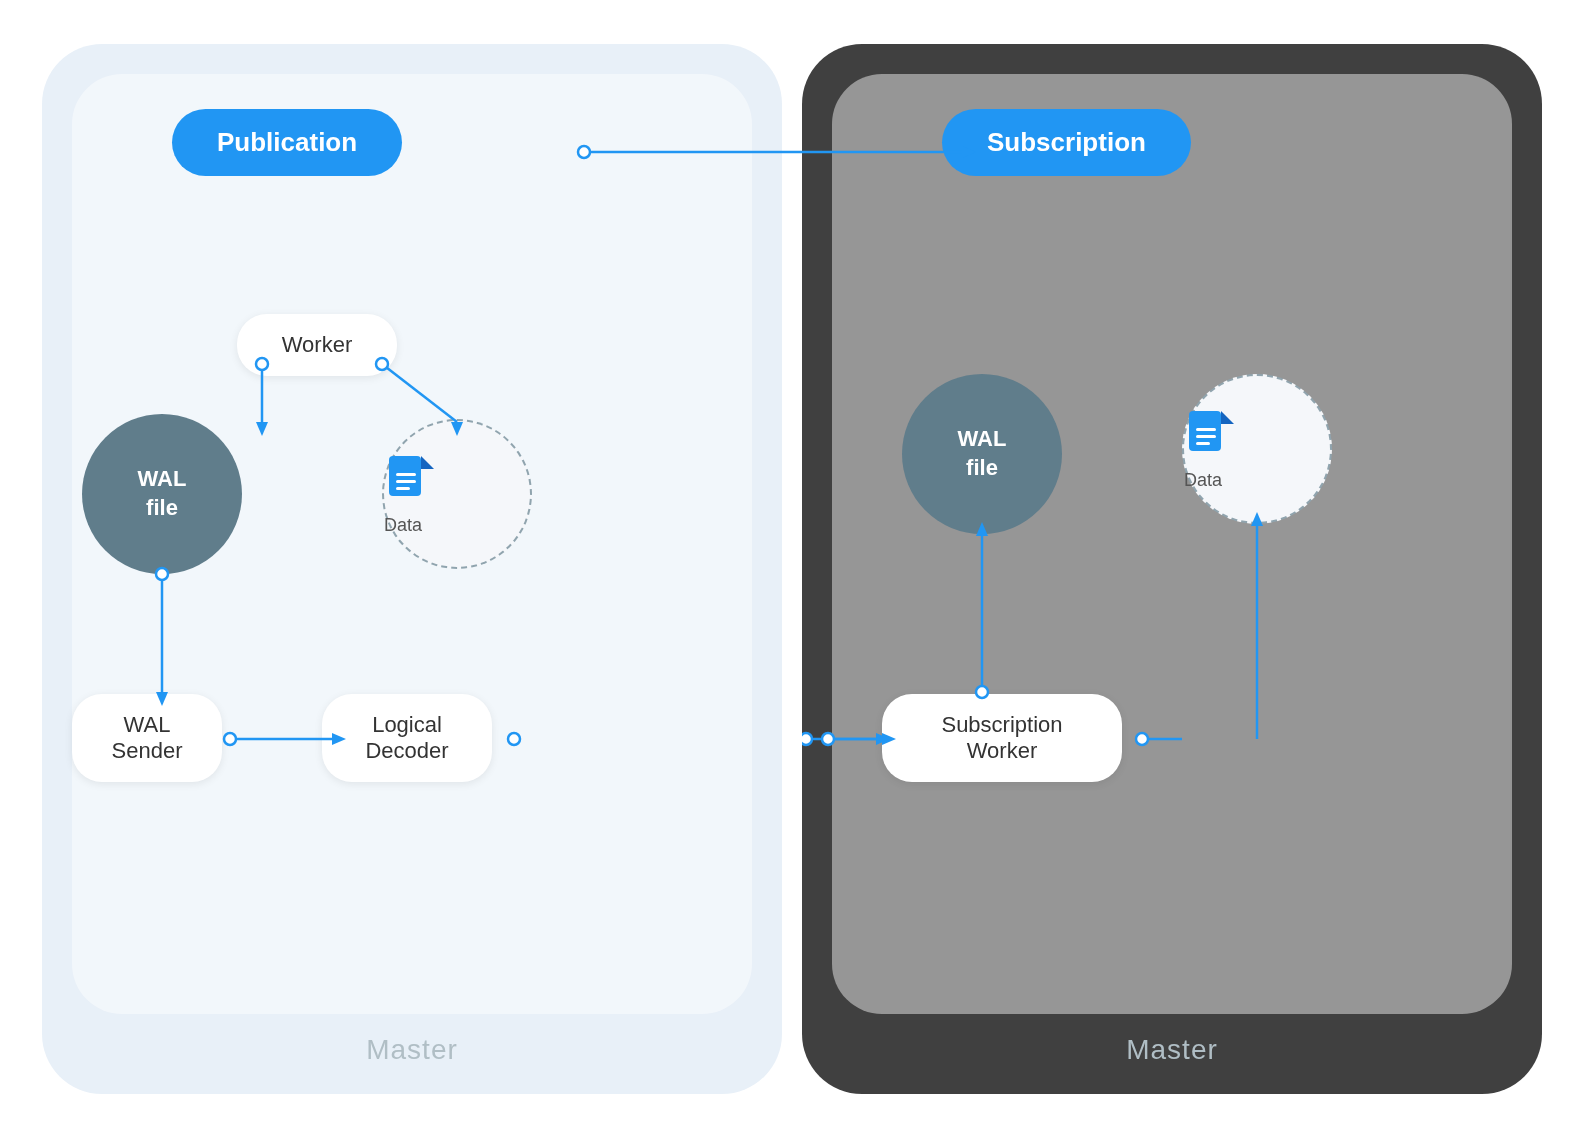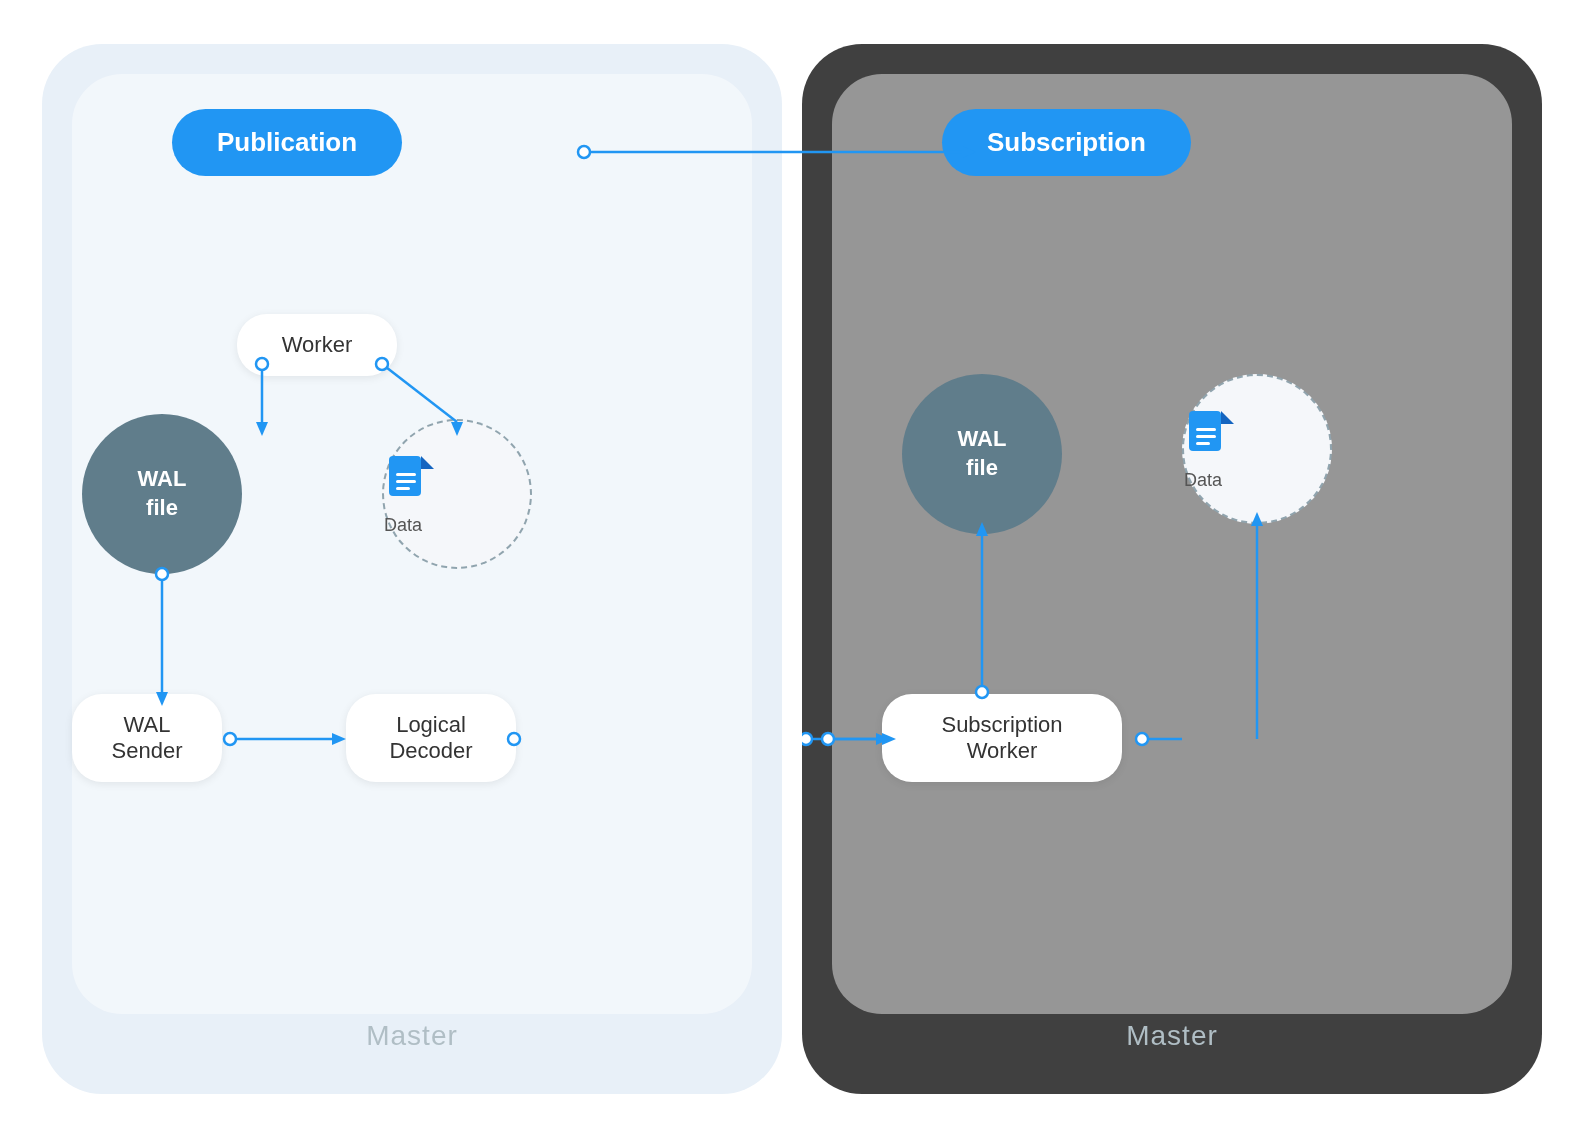--- a/index.html
+++ b/index.html
@@ -31,21 +31,21 @@
     .panel-master {
       background: #e8f0f8;
       margin-right: 10px;
     }
     .panel-slave {
       background: #404040;
       margin-left: 10px;
     }
     .panel-label {
       position: absolute;
-      bottom: 42px;
+      bottom: 28px;
       left: 50%;
       transform: translateX(-50%);
       font-size: 28px;
       color: #b0bec5;
       font-weight: 400;
       letter-spacing: 1px;
     }
 
     
     .pill-btn {
@@ -147,21 +147,21 @@
         <rect x="12" y="29" width="20" height="3" rx="1.5" fill="white"></rect>
         <rect x="12" y="36" width="14" height="3" rx="1.5" fill="white"></rect>
       </svg>
       <span style="font-size:18px;color:#555;margin-top:4px;">Data</span>
     </div>
 
     <div class="white-box pos" style="top:650px; left:30px; min-width:150px;">
       <span>WAL<br>Sender</span>
     </div>
 
-    <div class="white-box pos" style="top:650px; left:304px; min-width:170px;">
+    <div class="white-box pos" style="top:650px; left:280px; min-width:170px;">
       <span>Logical<br>Decoder</span>
     </div>
 
     <div class="panel-label">
       <span>Master</span>
     </div>
 
     <svg class="svg-overlay">
 
       <line x1="220" y1="320" x2="220" y2="378" stroke="#2196f3" stroke-width="2.5"></line>

